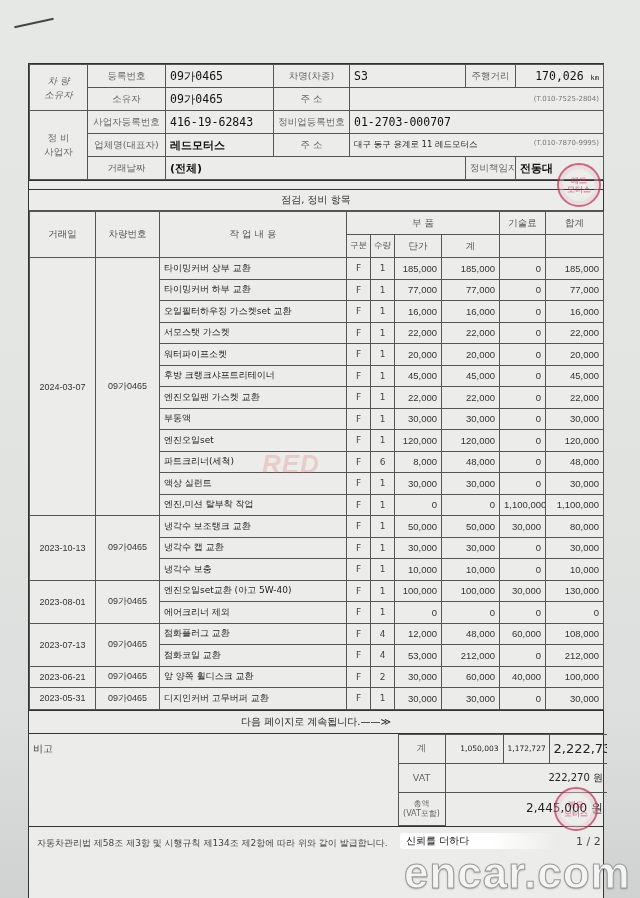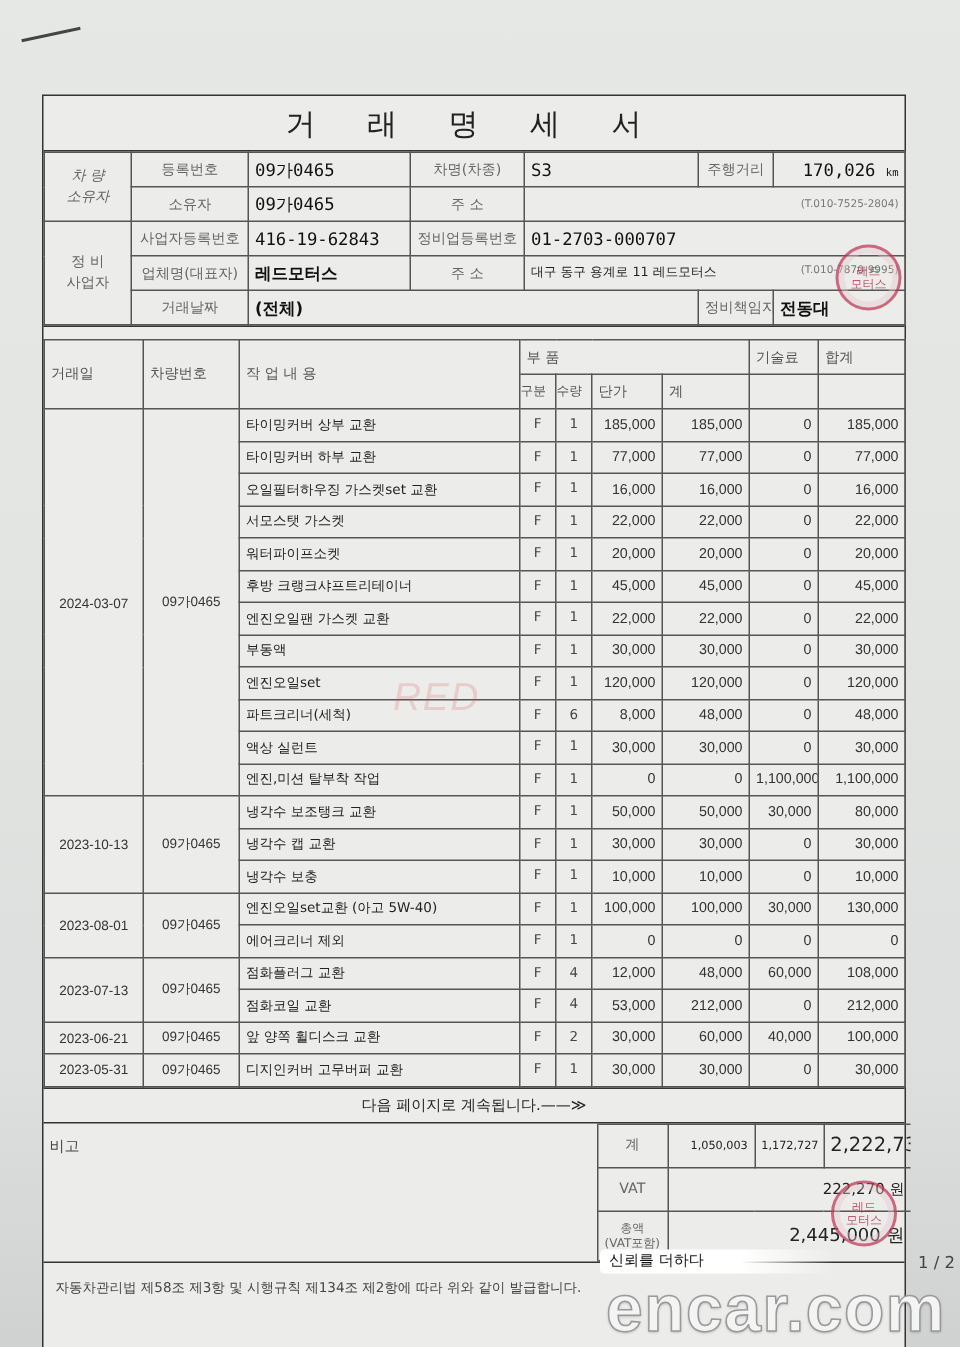--- a/index.html
+++ b/index.html
@@ -9,43 +9,42 @@
   .doc{position:absolute;left:28px;top:63px;width:574px;border:1.5px solid #333;background:#ececea;}
   .title{height:36px;border-bottom:1.5px solid #333;display:flex;align-items:center;justify-content:center;font-family:"DejaVu Serif",serif;font-size:20px;letter-spacing:14px;color:#222;}
   table{border-collapse:collapse;width:100%;table-layout:fixed;}
   td,th{border:1px solid #555;font-size:10px;padding:0 4px;height:22px;overflow:hidden;white-space:nowrap;font-weight:normal;}
   .lbl{color:#666;text-align:center;font-size:9.5px;}
   .val{color:#111;font-size:11.5px;font-family:"DejaVu Sans Mono",monospace;}
   .valk{color:#111;font-size:11px;font-weight:bold;}
   .small{font-size:7px;color:#777;text-align:right;}
   .sect{height:20px;text-align:center;font-size:10px;color:#333;border-top:1.5px solid #333;border-bottom:1px solid #555;display:flex;align-items:center;justify-content:center;}
   .items td{height:20.5px;font-size:9px;}
-  .items .h{color:#555;text-align:left;font-size:9.5px;margin-top:48px;}
+  .items .h{color:#555;text-align:center;font-size:9.5px;margin-top:48px;}
   .items .c{text-align:center;color:#444;}
   .items .n{text-align:right;color:#333;font-family:"Liberation Sans",sans-serif;font-size:9.5px;}
   .items .w{color:#222;font-size:9px;}
   .items .d{text-align:center;color:#333;font-size:9px;font-family:"Liberation Sans",sans-serif;}
   .cont{height:22px;text-align:center;font-size:10px;color:#222;border-top:1.5px solid #333;border-bottom:1.5px solid #333;display:flex;align-items:center;justify-content:center;}
   .sum td{height:28px;}
   .legal{height:80px;border-top:1.5px solid #333;position:relative;}
   .legal .txt{position:absolute;left:8px;top:10px;font-size:9px;color:#444;}
   .stamp{position:absolute;width:40px;height:40px;border-radius:50%;border:2px solid rgba(190,60,90,.75);box-shadow:inset 0 0 0 4px rgba(230,200,210,.4);display:flex;align-items:center;justify-content:center;color:rgba(180,50,80,.8);font-size:8px;line-height:9px;text-align:center;}
-  .watermark{position:absolute;left:262px;top:449px;font-family:"Liberation Sans",sans-serif;font-weight:normal;font-style:italic;font-size:26px;color:rgba(220,90,90,.22);letter-spacing:1px;}
+  .watermark{position:absolute;left:262px;top:449px;font-family:"Liberation Sans",sans-serif;font-weight:bold;font-style:italic;font-size:26px;color:rgba(220,90,90,.22);letter-spacing:1px;}
   .encar-tag{position:absolute;left:400px;top:833px;width:150px;height:16px;background:linear-gradient(90deg,#fff 60%,rgba(255,255,255,0));border-radius:3px;font-size:10px;color:#111;padding-left:6px;line-height:16px;}
-  .page-num{position:absolute;left:576px;top:835px;font-size:11px;color:#444;margin-left:36px;}
+  .page-num{position:absolute;left:576px;top:835px;font-size:11px;color:#444;}
   .encar-logo{position:absolute;left:404px;top:848px;font-family:"Liberation Sans",sans-serif;font-weight:bold;font-size:44px;color:#f4f4f4;letter-spacing:1px;-webkit-text-stroke:1px #9a9a9a;text-shadow:0 1px 2px rgba(0,0,0,.3);}
 </style>
 </head>
 <body>
 
 <div class="paper">
   <div class="pen-mark"></div>
 
   <div class="doc">
-    <div class="title">거 래 명 세 서</div>
 
     <table>
       <colgroup>
         <col style="width:58px">
           <col style="width:78px">
           <col style="width:108px">
           <col style="width:76px">
           <col style="width:116px">
           <col style="width:50px">
           <col style="width:88px">
@@ -84,20 +83,21 @@
       <tr>
         <td class="lbl">거래날짜</td>
         <td colspan="3" class="valk">(전체)</td>
         <td class="lbl">정비책임자</td>
         <td class="valk" style="font-weight:bold">전동대</td>
       </tr>
     </tbody>
       </table>
 
     <div style="height:8px;border-top:1.5px solid #333;"></div>
+    <div class="sect">점검, 정비 항목</div>
 
     <table class="items">
       <colgroup>
         <col style="width:66px">
           <col style="width:64px">
           <col style="width:187px">
           <col style="width:24px">
           <col style="width:24px">
           <col style="width:47px">
           <col style="width:58px">

